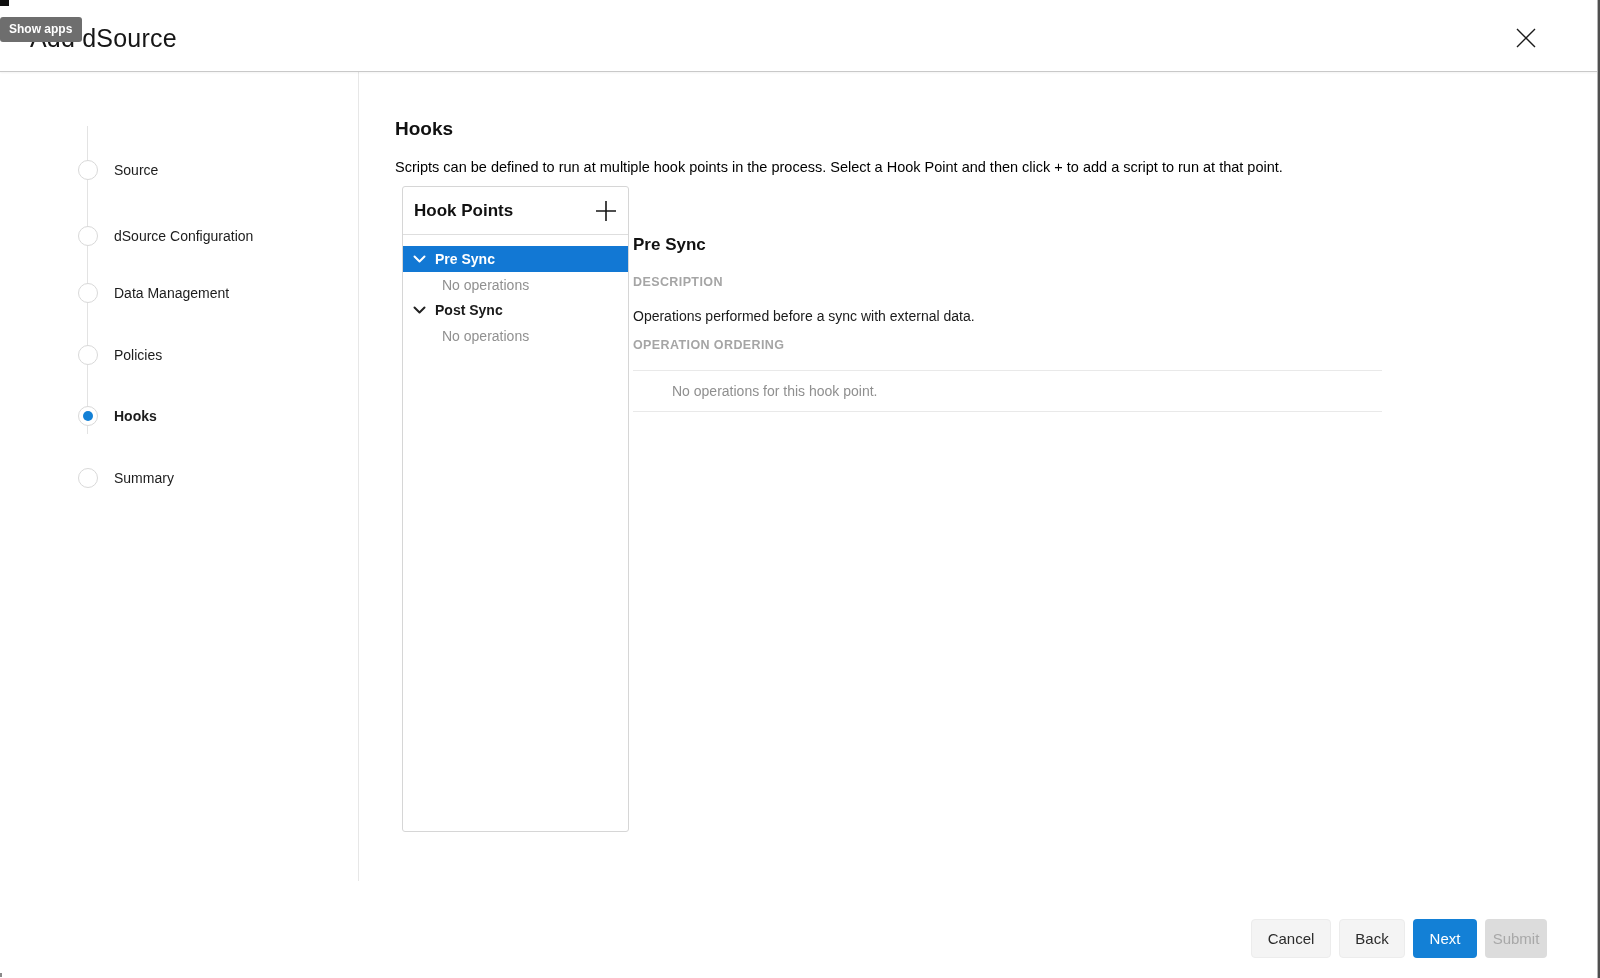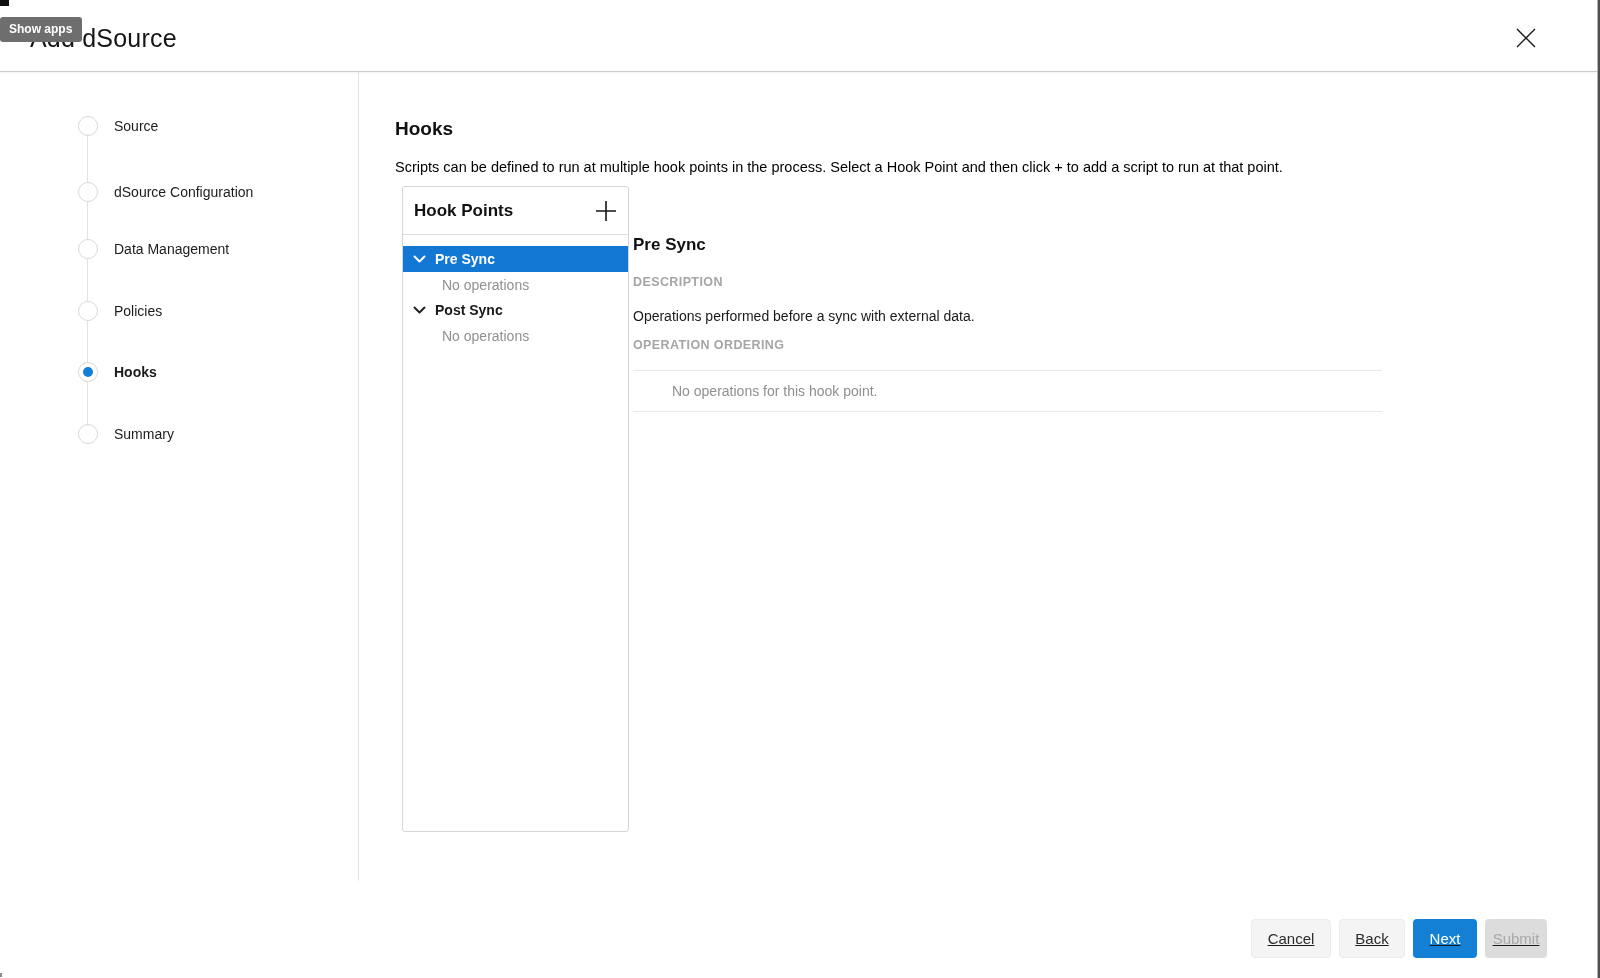--- a/index.html
+++ b/index.html
@@ -43,21 +43,21 @@
   }
 
   
   .sidebar {
     position:absolute; left:0; top:72px; width:359px; height:809px;
     border-right:1px solid #e7e7e7; background:#fff;
   }
   .step-connector {
     position:absolute; left:87px; top:54px; width:1px; height:308px; background:#e3e3e3;
   }
-  .step { position:absolute; left:0; height:20px; width:100%; cursor:pointer; }
+  .step { position:absolute; left:0; height:20px; width:100%; cursor:pointer;margin-top:44px; }
   .step-0 { top:44px; } .step-1 { top:110px; } .step-2 { top:167px; }
   .step-3 { top:229px;padding-left:33px; } .step-4 { top:290px; } .step-5 { top:352px; }
   .step-circle {
     position:absolute; left:78px; top:0; width:20px; height:20px;
     border:1.5px solid #d9d9d9; border-radius:50%; background:#fff;
     display:flex; align-items:center; justify-content:center;
   }
   .step-dot { width:10px; height:10px; border-radius:50%; background:transparent; }
   .step.active .step-dot { background:#1380d6; }
   .step-label {
@@ -105,21 +105,21 @@
   .label-ordering   { top:266px; }
   .detail-body { position:absolute; left:0; top:236px; font-size:14px; color:#1a1a1a; }
   .detail-rule { position:absolute; left:0; width:749px; height:1px; background:#e9e9e9; }
   .rule-1 { top:298px; }
   .rule-2 { top:339px; }
   .empty-msg { position:absolute; left:39px; top:311px; font-size:14px; color:#8f8f8f; }
 
   
   .footer-actions {
     position:absolute; right:53px; bottom:20px;
-    display:flex; gap:8px; align-items:center; z-index:20;text-decoration:underline;
+    display:flex; gap:8px; align-items:center; z-index:20;
   }
   .btn {
     height:39px; border-radius:4px; font-size:15px;
     font-family:"Liberation Sans","DejaVu Sans",sans-serif;
     display:flex; align-items:center; justify-content:center;
     cursor:pointer; border:1px solid transparent;
   }
   .btn-light { background:#f4f4f4; border-color:#ececec; color:#2b2b2b; }
   .btn-cancel { width:80px; }
   .btn-back   { width:66px; }

